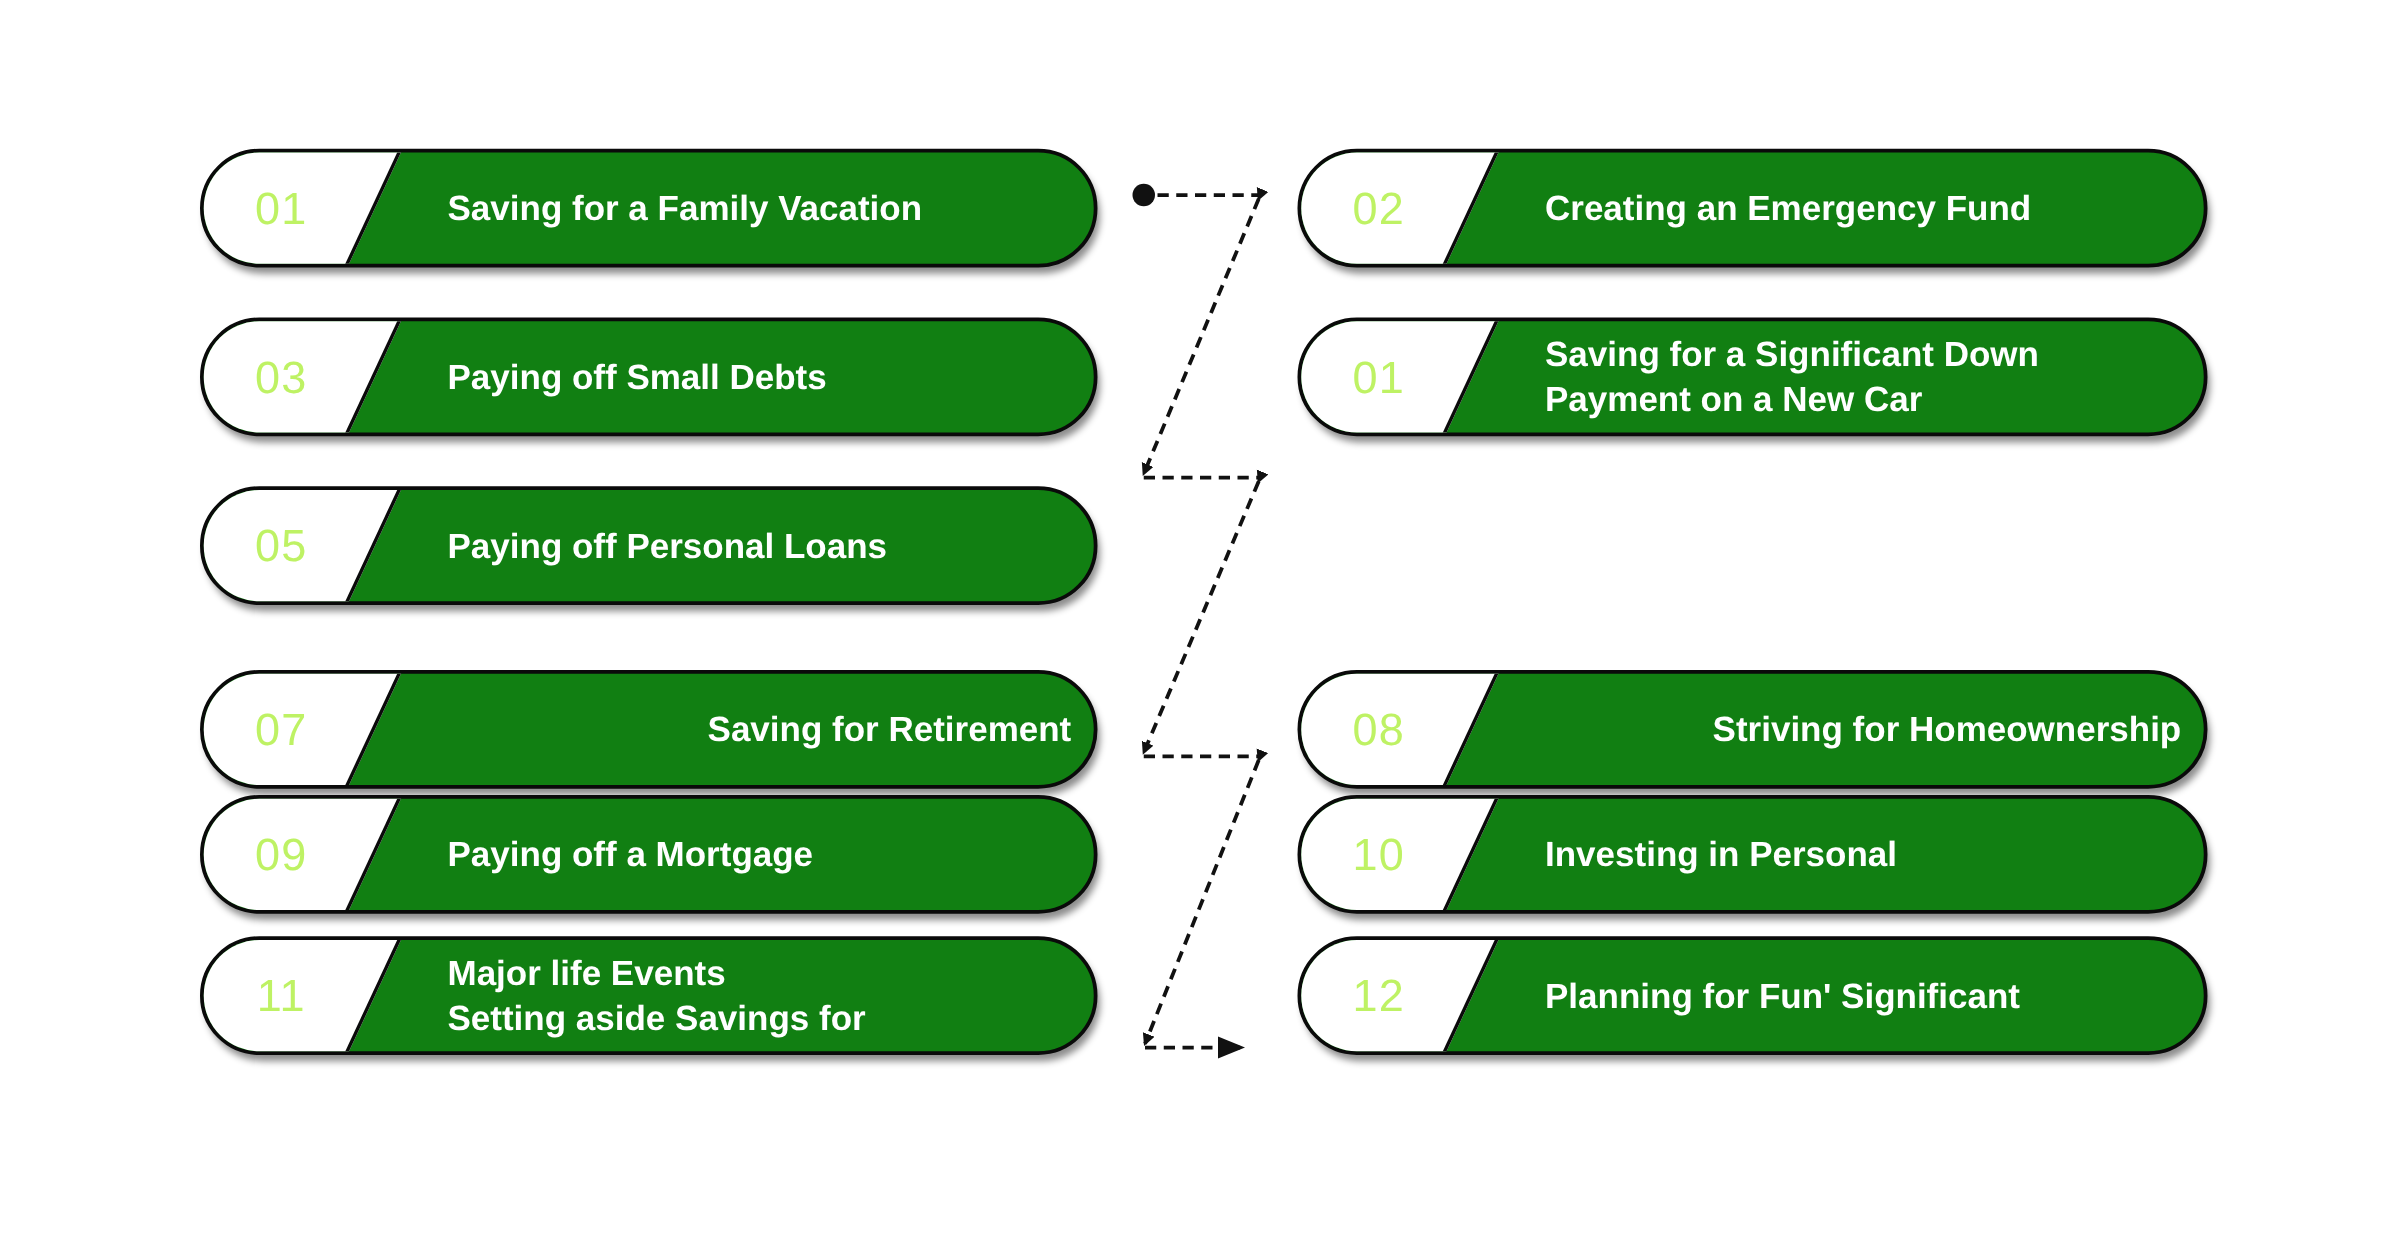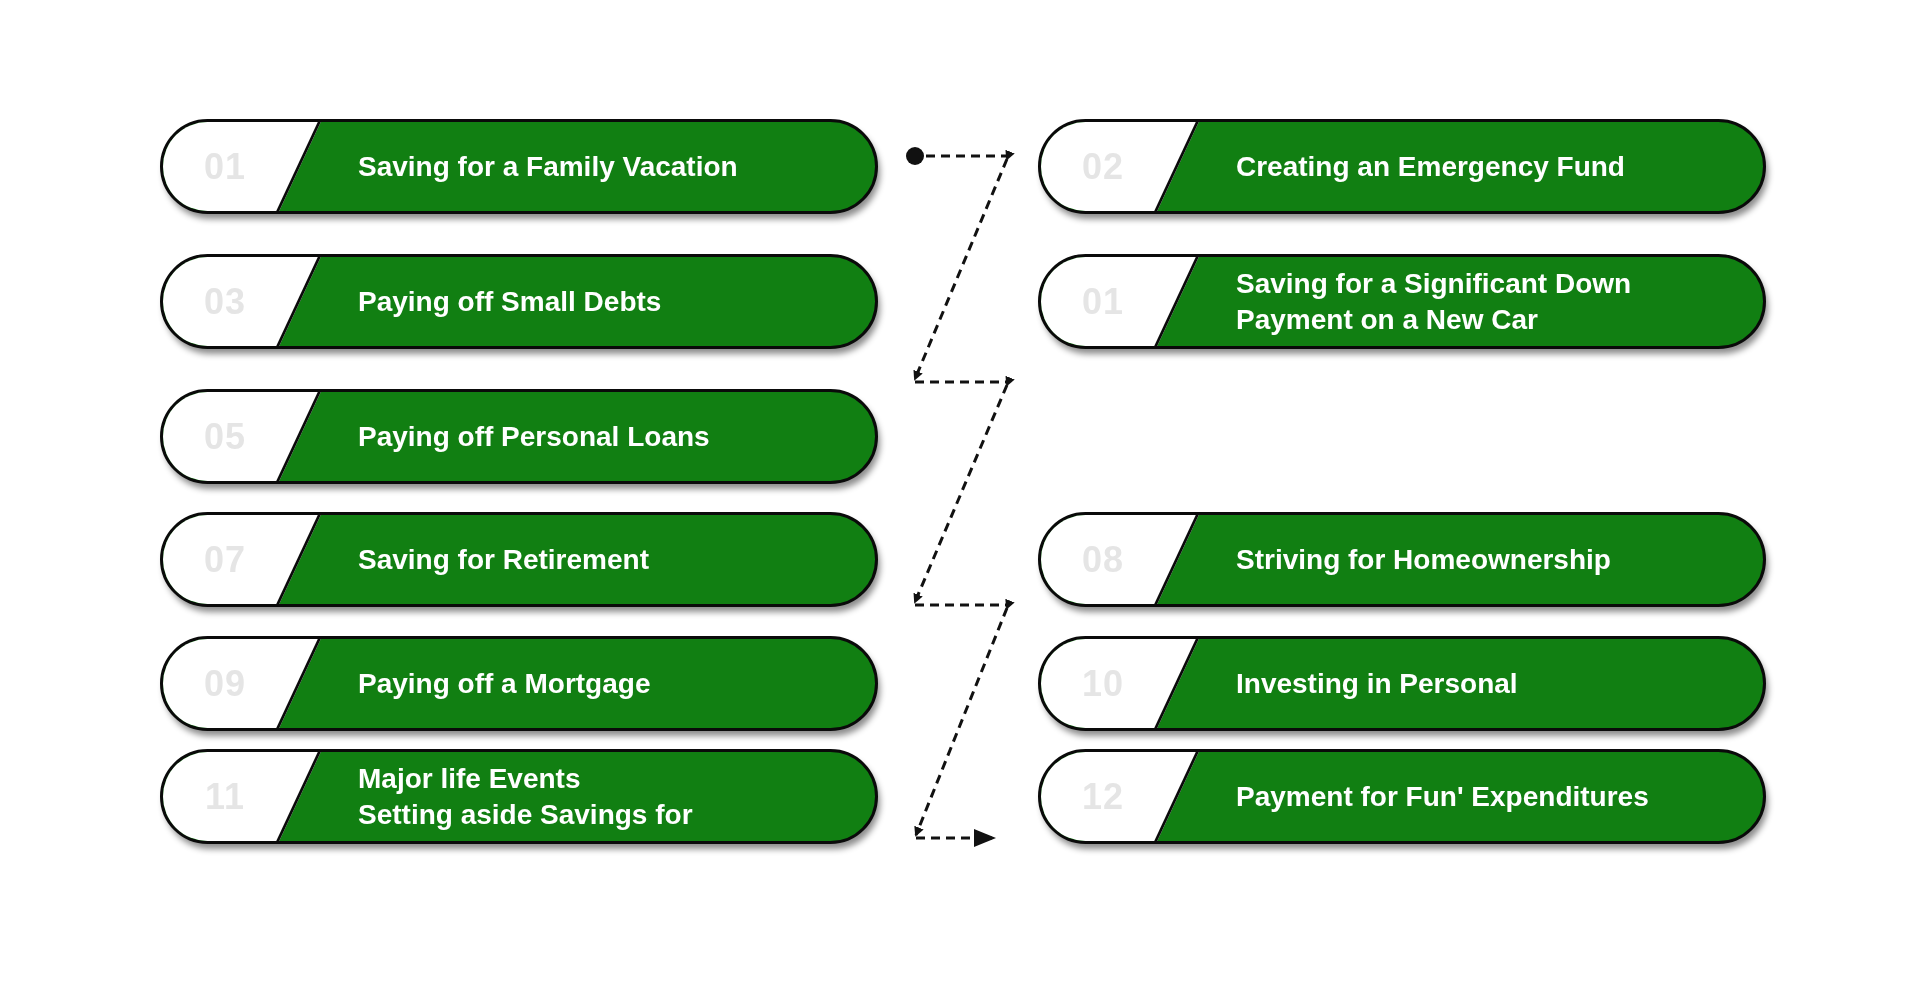--- a/index.html
+++ b/index.html
@@ -19,21 +19,21 @@
     border-radius: 48px;
     box-shadow: 3px 6px 6px -1px rgba(0,0,0,0.45);
     overflow: hidden;
     box-sizing: content-box;
   }
   .col-left  { left: 160px;  width: 712px; }
   .col-right { left: 1038px; width: 722px; }
   .row1 { top: 119px; }
   .row2 { top: 254px; }
   .row3 { top: 389px; }
-  .row4 { top: 512px; }
+  .row4 { top: 536px; text-align: right; }
   .row5 { top: 636px; }
   .row6 { top: 749px; }
   .white-tab {
     position: absolute;
     top: -4px;
     bottom: -4px;
     left: -96px;
     width: 230px;
     background: #ffffff;
     border-right: 3px solid #0a0a0a;
@@ -42,22 +42,22 @@
   .pill-number {
     position: absolute;
     top: 0;
     left: 20px;
     width: 84px;
     height: 100%;
     display: flex;
     align-items: center;
     justify-content: center;
     font-size: 36px;
-    font-weight: bold;
-    color: #e5e5e5;
+    font-weight: normal;
+    color: #bef264;
     letter-spacing: 1px;
   }
   .pill-label {
     position: absolute;
     top: 0;
     left: 178px;
     right: 18px;
     height: 100%;
     display: flex;
     flex-direction: column;
@@ -163,21 +163,21 @@
     <div class="pill-number">11</div>
     <div class="pill-label">
       <div>Major life Events</div>
       <div>Setting aside Savings for</div>
     </div>
   </div>
   <div class="pill col-right row6">
     <div class="white-tab"></div>
     <div class="pill-number">12</div>
     <div class="pill-label">
-      <div>Payment for Fun' Expenditures</div>
+      <div>Planning for Fun' Significant</div>
       <div></div>
     </div>
   </div>
 
   <svg class="connector-svg" width="1920" height="988" viewBox="0 0 1920 988">
     <defs>
       <marker id="arrSmall" markerUnits="userSpaceOnUse" markerWidth="12" markerHeight="12" refX="8" refY="5" orient="auto">
         <path d="M0,0 L10,5 L0,10 z" fill="#111111"></path>
       </marker>
       <marker id="arrBig" markerUnits="userSpaceOnUse" markerWidth="24" markerHeight="20" refX="18" refY="9" orient="auto">

